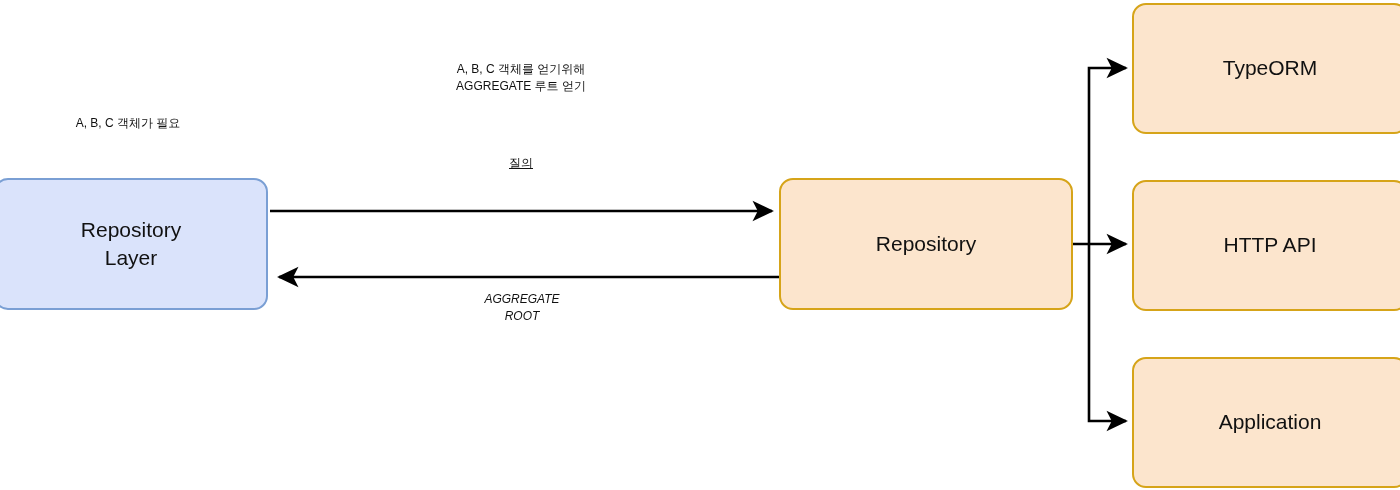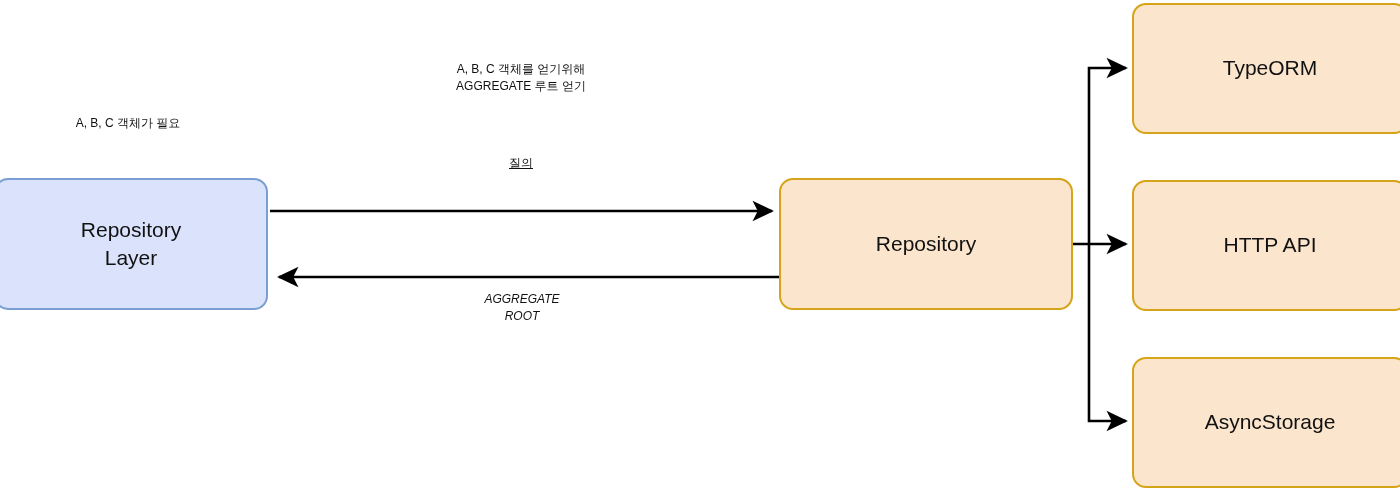--- a/index.html
+++ b/index.html
@@ -92,21 +92,21 @@
 
   <div class="node node-orange" style="left:1132px; top:3px; width:276px; height:131px;">
     <span>TypeORM</span>
   </div>
 
   <div class="node node-orange" style="left:1132px; top:180px; width:276px; height:131px;">
     <span>HTTP API</span>
   </div>
 
   <div class="node node-orange" style="left:1132px; top:357px; width:276px; height:131px;">
-    <span>AsyncStorage</span>
+    <span>Application</span>
   </div>
 
   <div class="edge-label" style="left:128px; top:115px;">A, B, C 객체가 필요</div>
 
   <div class="edge-label" style="left:521px; top:61px;">A, B, C 객체를 얻기위해
 AGGREGATE 루트 얻기</div>
 
   <div class="edge-label" style="left:521px; top:155px;text-decoration:underline;">질의</div>
 
   <div class="edge-label" style="left:522px; top:291px;font-style:italic;">AGGREGATE

